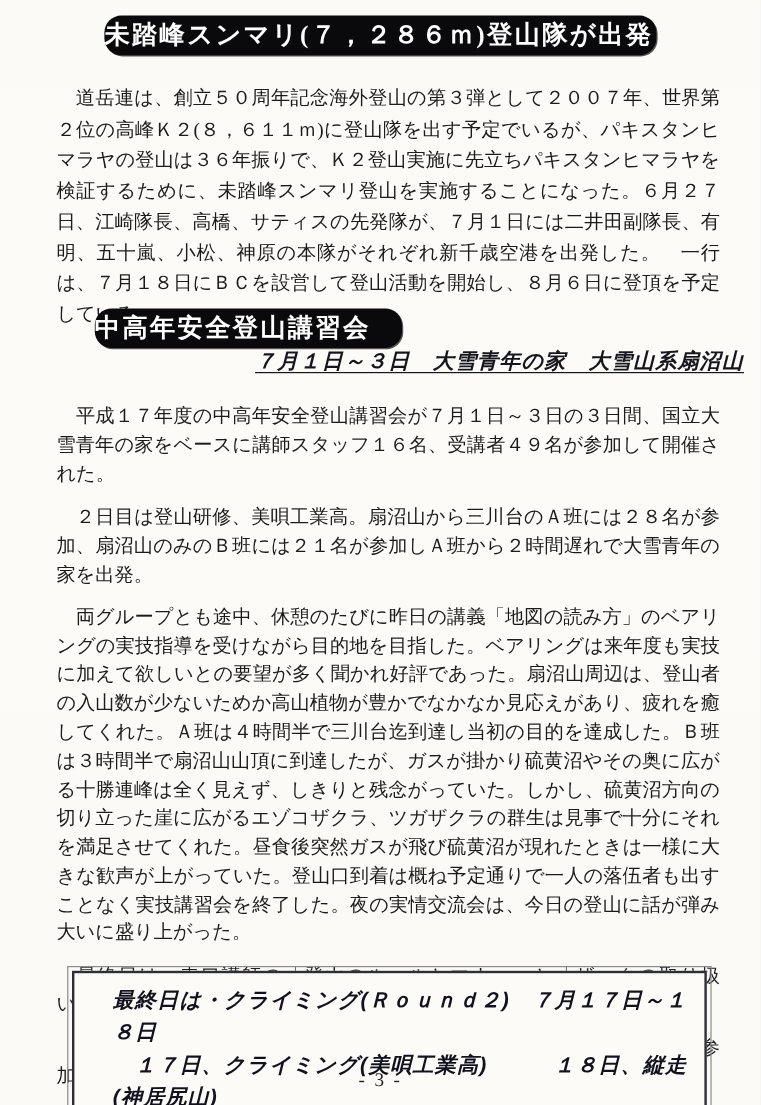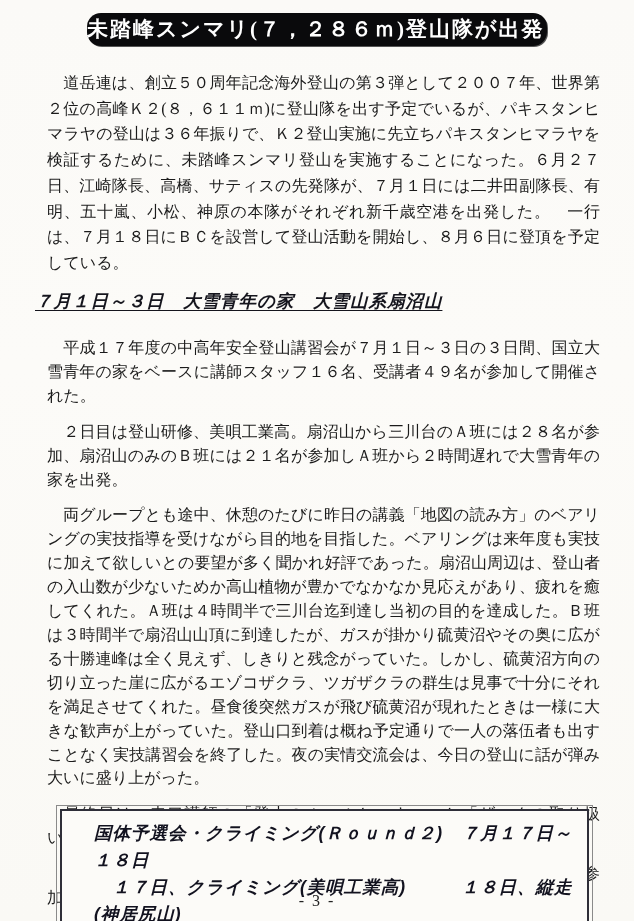--- a/index.html
+++ b/index.html
@@ -43,20 +43,21 @@
     width: 256px;
     height: 33px;
     font-size: 21px;
     line-height: 33px;
   }
   .subtitle {
     position: absolute;
     left: 35px;
     top: 289px;
     width: 585px;
+    text-align: right;
     font-family: "Liberation Sans", "DejaVu Sans", sans-serif;
     font-weight: bold;
     font-style: italic;
     font-size: 17.5px;
     letter-spacing: 1px;
     color: #15151d;
     text-decoration: underline;
     text-underline-offset: 3px;
   }
   .bodytext {
@@ -105,31 +106,32 @@
 <body>
 
 <div class="page">
 
   <div class="banner t1">未踏峰スンマリ(７，２８６ｍ)登山隊が出発</div>
 
   <div class="bodytext a1">
     <p>　道岳連は、創立５０周年記念海外登山の第３弾として２００７年、世界第２位の高峰Ｋ２(８，６１１ｍ)に登山隊を出す予定でいるが、パキスタンヒマラヤの登山は３６年振りで、Ｋ２登山実施に先立ちパキスタンヒマラヤを検証するために、未踏峰スンマリ登山を実施することになった。６月２７日、江崎隊長、高橋、サティスの先発隊が、７月１日には二井田副隊長、有明、五十嵐、小松、神原の本隊がそれぞれ新千歳空港を出発した。　一行は、７月１８日にＢＣを設営して登山活動を開始し、８月６日に登頂を予定している。</p>
   </div>
 
+  <div class="banner t2">中高年安全登山講習会</div>
 
   <div class="subtitle">７月１日～３日　大雪青年の家　大雪山系扇沼山</div>
 
   <div class="bodytext a2">
     <p>　平成１７年度の中高年安全登山講習会が７月１日～３日の３日間、国立大雪青年の家をベースに講師スタッフ１６名、受講者４９名が参加して開催された。</p>
     <p>　２日目は登山研修、美唄工業高。扇沼山から三川台のＡ班には２８名が参加、扇沼山のみのＢ班には２１名が参加しＡ班から２時間遅れで大雪青年の家を出発。</p>
     <p>　両グループとも途中、休憩のたびに昨日の講義「地図の読み方」のベアリングの実技指導を受けながら目的地を目指した。ベアリングは来年度も実技に加えて欲しいとの要望が多く聞かれ好評であった。扇沼山周辺は、登山者の入山数が少ないためか高山植物が豊かでなかなか見応えがあり、疲れを癒してくれた。Ａ班は４時間半で三川台迄到達し当初の目的を達成した。Ｂ班は３時間半で扇沼山山頂に到達したが、ガスが掛かり硫黄沼やその奥に広がる十勝連峰は全く見えず、しきりと残念がっていた。しかし、硫黄沼方向の切り立った崖に広がるエゾコザクラ、ツガザクラの群生は見事で十分にそれを満足させてくれた。昼食後突然ガスが飛び硫黄沼が現れたときは一様に大きな歓声が上がっていた。登山口到着は概ね予定通りで一人の落伍者も出すことなく実技講習会を終了した。夜の実情交流会は、今日の登山に話が弾み大いに盛り上がった。</p>
     <p>　最終日は、寺口講師の「登山のルールとマナー」と「ザックの取り扱い」、鎌田講師の「中高年登山者の自立と挑戦」の講義があった。</p>
     <p>　Ｑ＆Ａでは活発な質疑があり、時間が足りない程の熱気であった。一般参加者が４９名と例年より少なかったが、極めて内容の濃い講習会であった。</p>
   </div>
 
   <div class="notice">
-    <div>国体予選会・クライミング(Ｒｏｕｎｄ２)　７月１７日～１８日</div>
+    <div>最終日は・クライミング(Ｒｏｕｎｄ２)　７月１７日～１８日</div>
     <div>　１７日、クライミング(美唄工業高)　　　１８日、縦走(神居尻山)</div>
   </div>
 
   <div class="footer">- 3 -</div>
 
 </div>
 
 </body></html>

